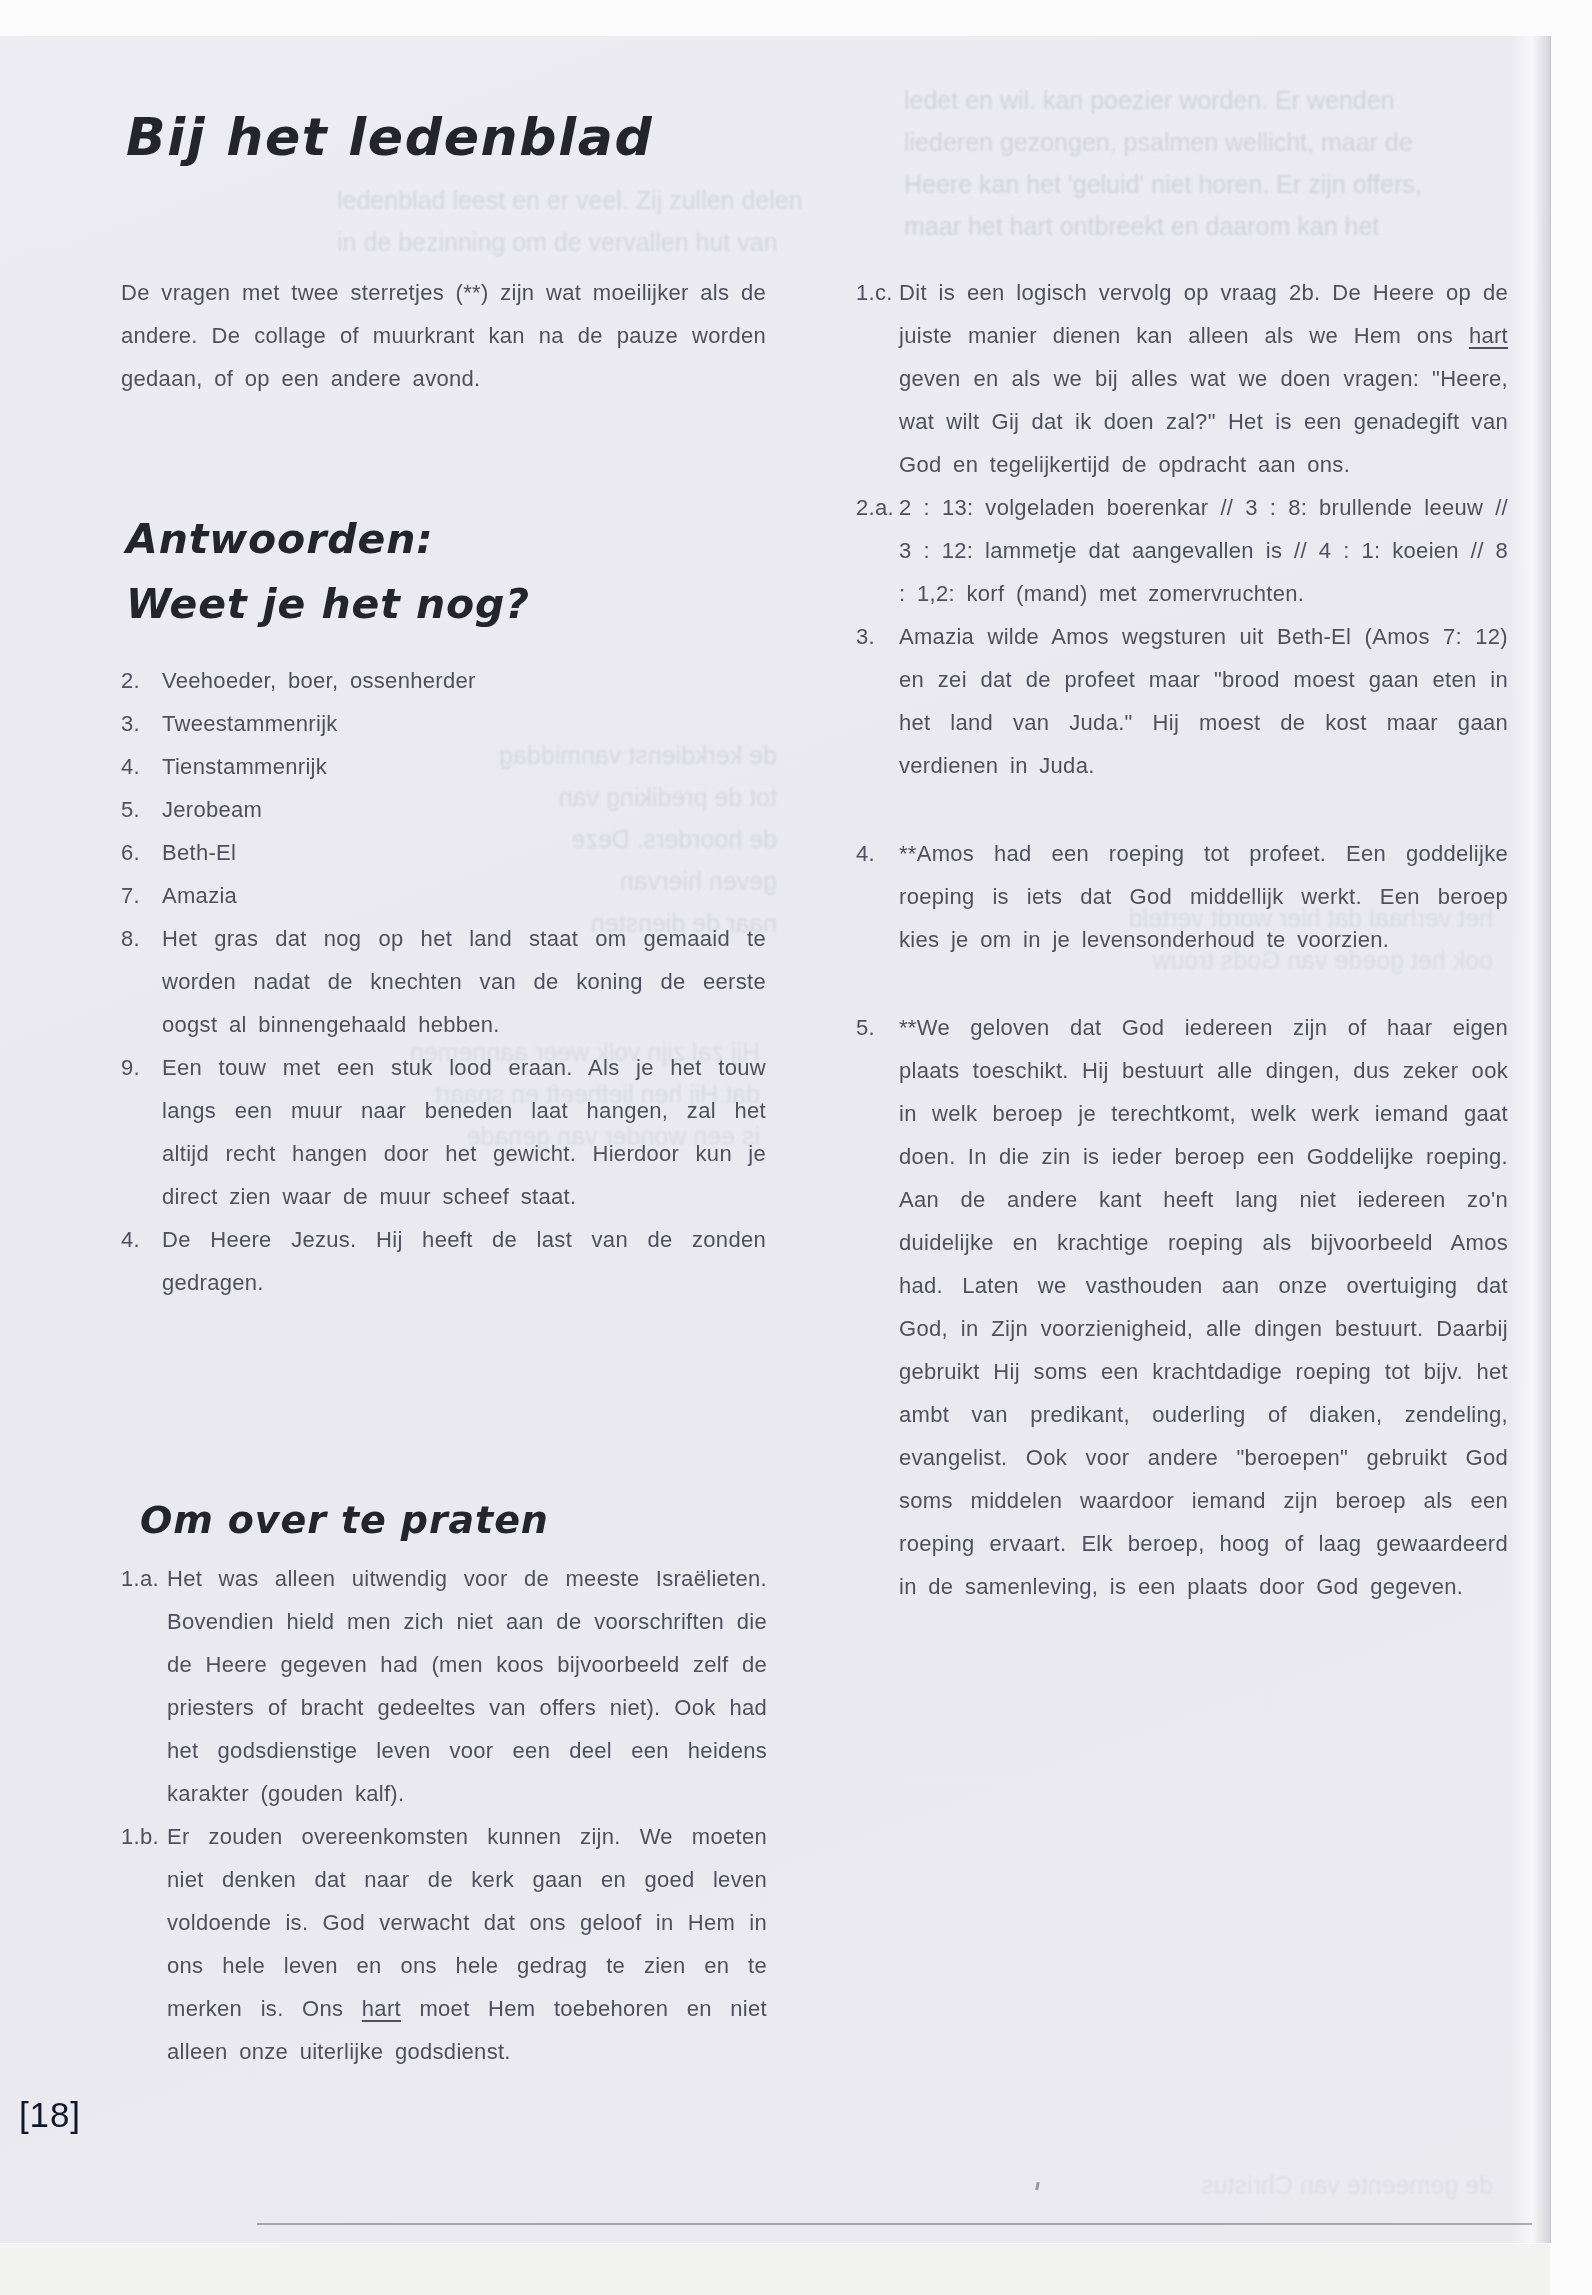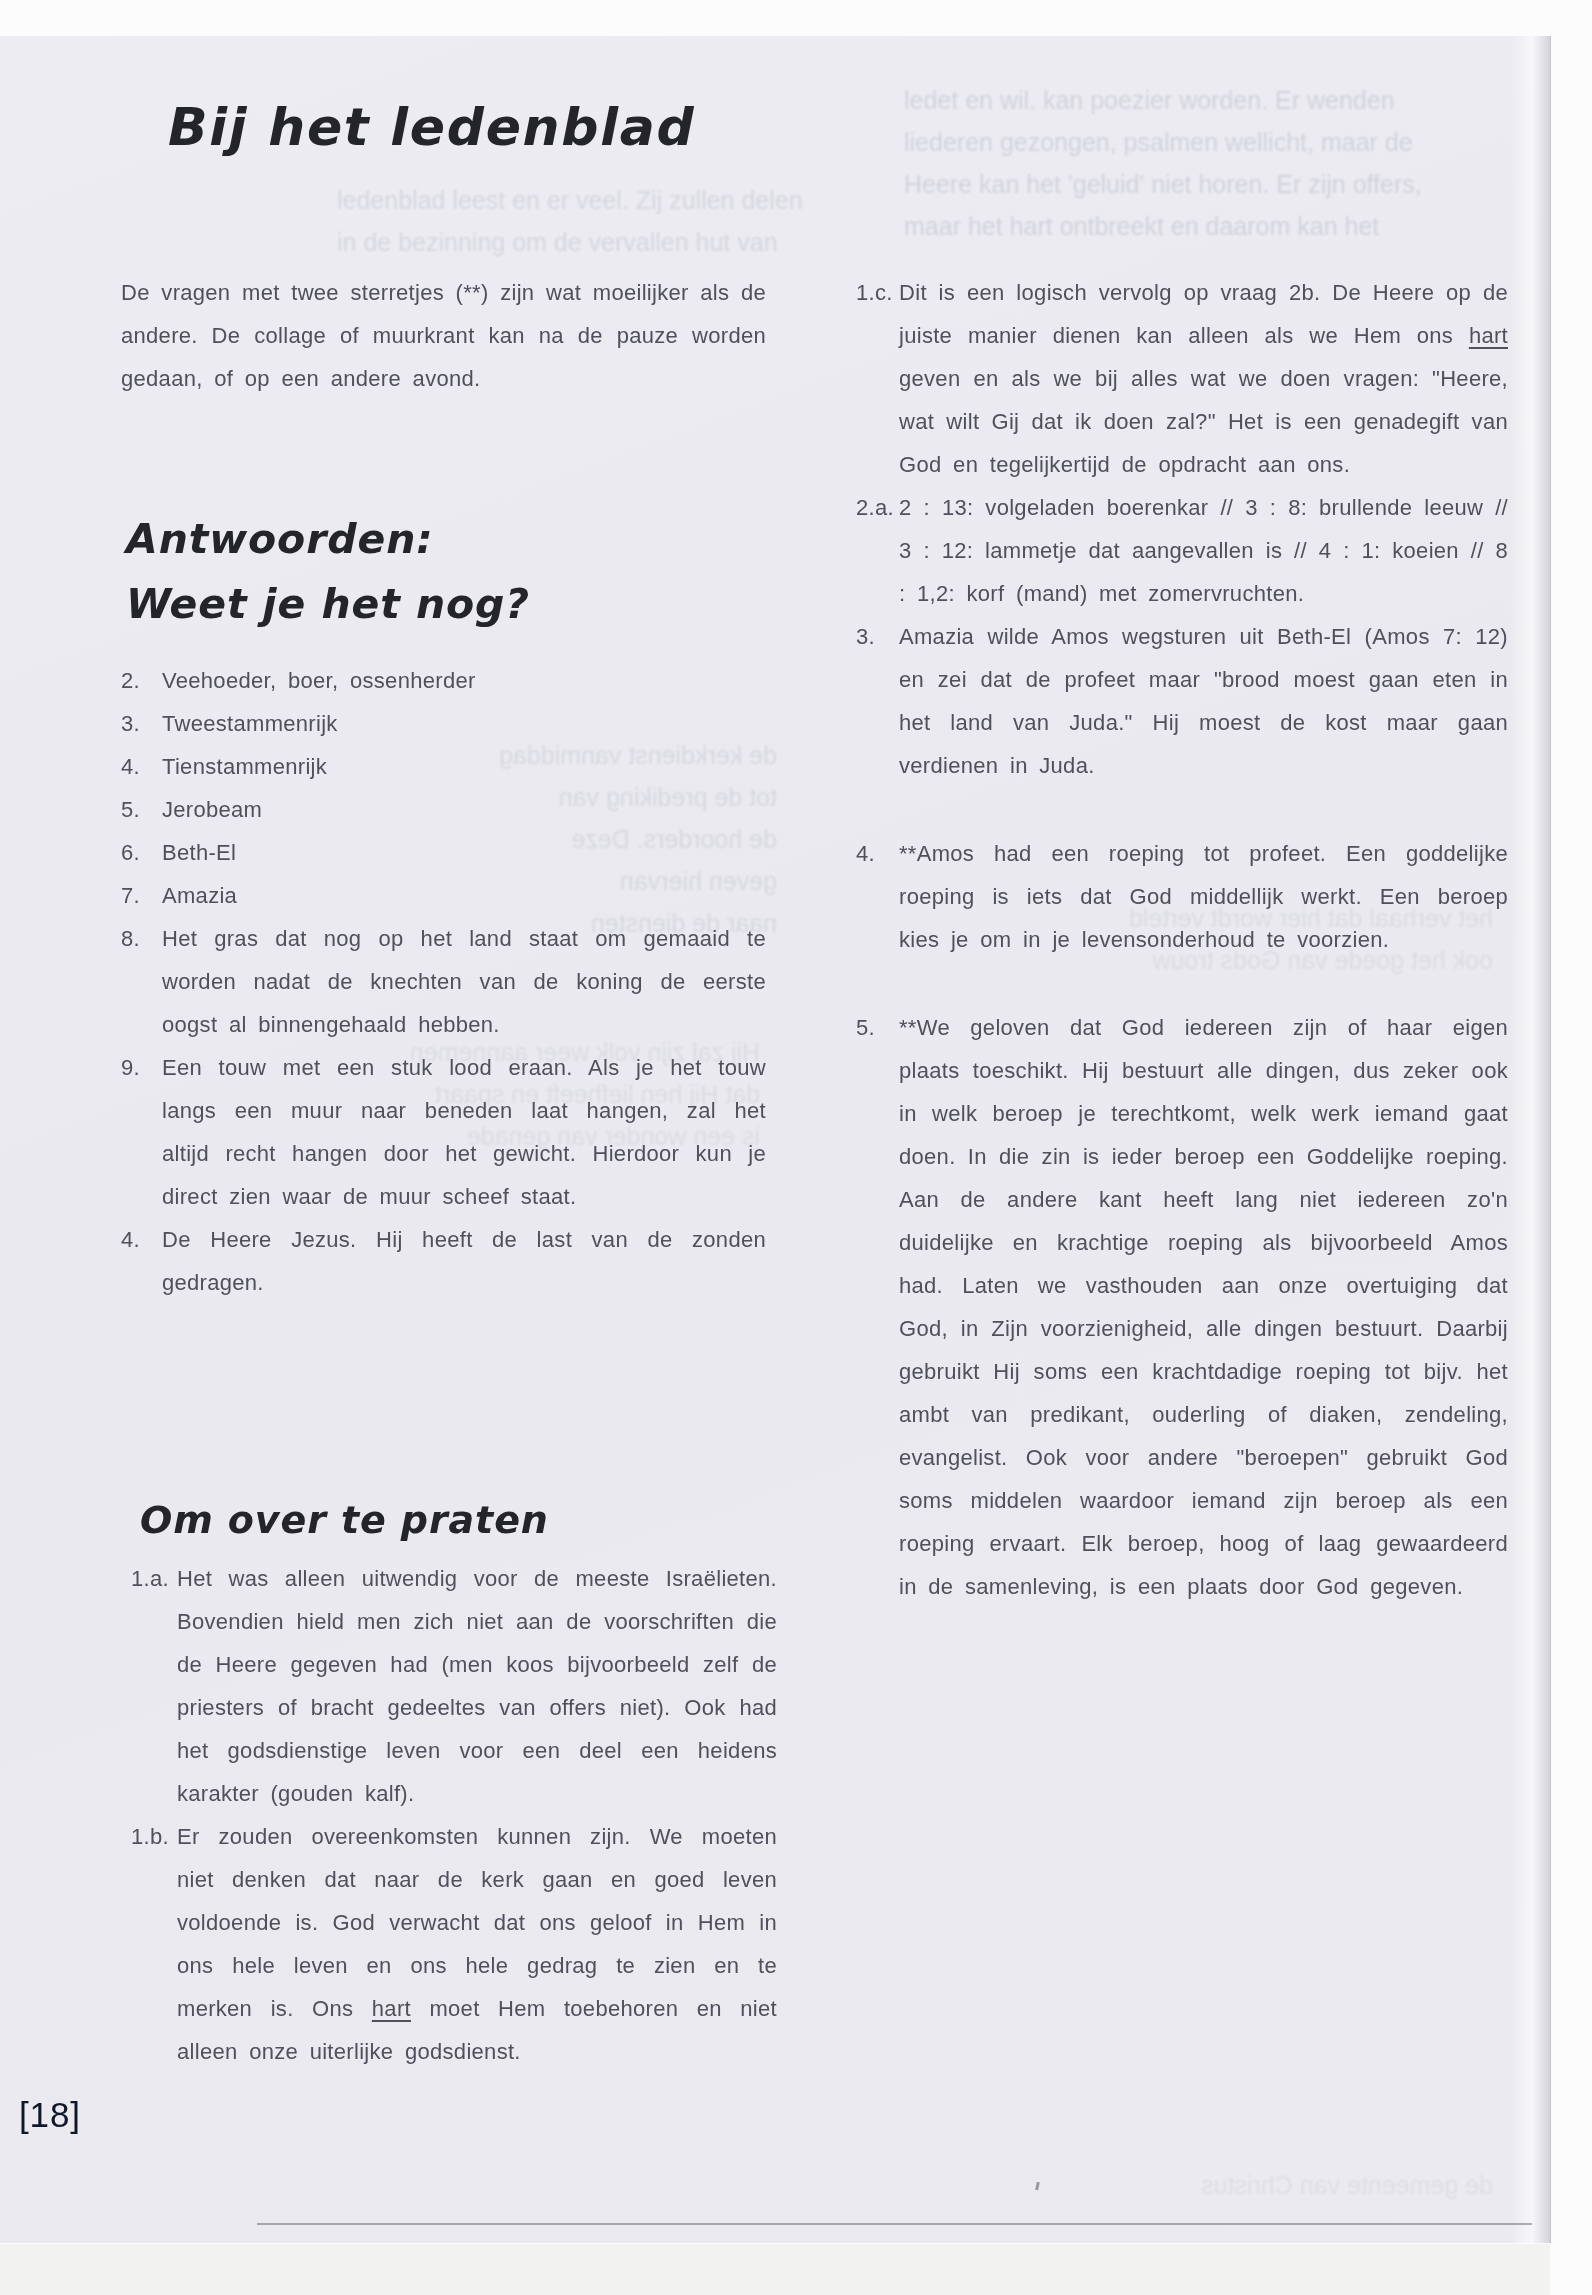--- a/index.html
+++ b/index.html
@@ -8,35 +8,35 @@
           background:#fcfcfc;font-family:"Liberation Sans",sans-serif;}
   #paper{position:absolute;left:0;top:36px;width:1550px;height:2207px;
          background:linear-gradient(160deg,#ececf2 0%,#e8e8ee 45%,#eaeaef 100%);}
   .edge-right{position:absolute;left:1510px;top:36px;width:40px;height:2207px;
          background:linear-gradient(to right,rgba(255,255,255,0),rgba(250,250,252,.8) 55%,rgba(175,175,185,.38) 100%);
          border-right:1.7px solid rgba(148,148,158,.55);}
   .below-strip{position:absolute;left:0;top:2244px;width:1550px;height:52px;background:#f2f2f0;}
   .bottom-line{position:absolute;left:257px;top:2223px;width:1275px;height:1.7px;background:rgba(84,84,94,.45);}
   .speck{position:absolute;left:1036px;top:2182px;width:2.6px;height:7.8px;background:rgba(70,70,80,.5);transform:rotate(12deg);}
 
-  .title{position:absolute;left:126px;top:100px;font-size:52px;line-height:55px;
+  .title{position:absolute;left:126px;top:110px;font-size:52px;line-height:55px;
          font-weight:bold;font-style:italic;letter-spacing:1.7px;color:var(--heading,#24242b);
-         font-family:"DejaVu Sans",sans-serif;margin-left:42px;}
+         font-family:"DejaVu Sans",sans-serif;}
   .h2{position:absolute;left:126px;top:515px;font-size:41px;font-weight:bold;font-style:italic;
       letter-spacing:0.9px;color:var(--heading,#24242b);font-family:"DejaVu Sans",sans-serif;}
   .h3{position:absolute;left:126px;top:580px;font-size:41px;font-weight:bold;font-style:italic;
       letter-spacing:0.9px;color:var(--heading,#24242b);font-family:"DejaVu Sans",sans-serif;}
   .h4{position:absolute;left:140px;top:1498px;font-size:38px;font-weight:bold;font-style:italic;
       letter-spacing:0.9px;color:var(--heading,#24242b);font-family:"DejaVu Sans",sans-serif;}
 
   .body-text{font-size:22px;line-height:43px;color:var(--bodytext,#50505c);
              text-align:justify;word-spacing:5.2px;letter-spacing:0.3px;}
   #intro{position:absolute;left:121px;top:271px;width:645px;}
   #quiz-list{position:absolute;left:121px;top:659px;width:645px;--lw:41px;}
-  #disc-left{position:absolute;left:131px;top:1557px;width:646px;--lw:46px;}
+  #disc-left{position:absolute;left:121px;top:1557px;width:646px;--lw:46px;}
   #disc-right{position:absolute;left:856px;top:271px;width:652px;--lw:43px;}
   #disc-right .item:nth-child(n+4){margin-top:45px;}
 
   .item{padding-left:var(--lw);text-indent:calc(var(--lw) * -1);}
   .lbl{display:inline-block;width:var(--lw);text-indent:0;}
   .txt u{text-underline-offset:4.3px;text-decoration-thickness:1.7px;}
 
   .page-number{position:absolute;left:19px;top:2095px;font-size:35px;color:#0f172a;letter-spacing:0.9px;}
 
   .ghost{position:absolute;color:#3c3c55;filter:blur(1.2px);pointer-events:none;}

